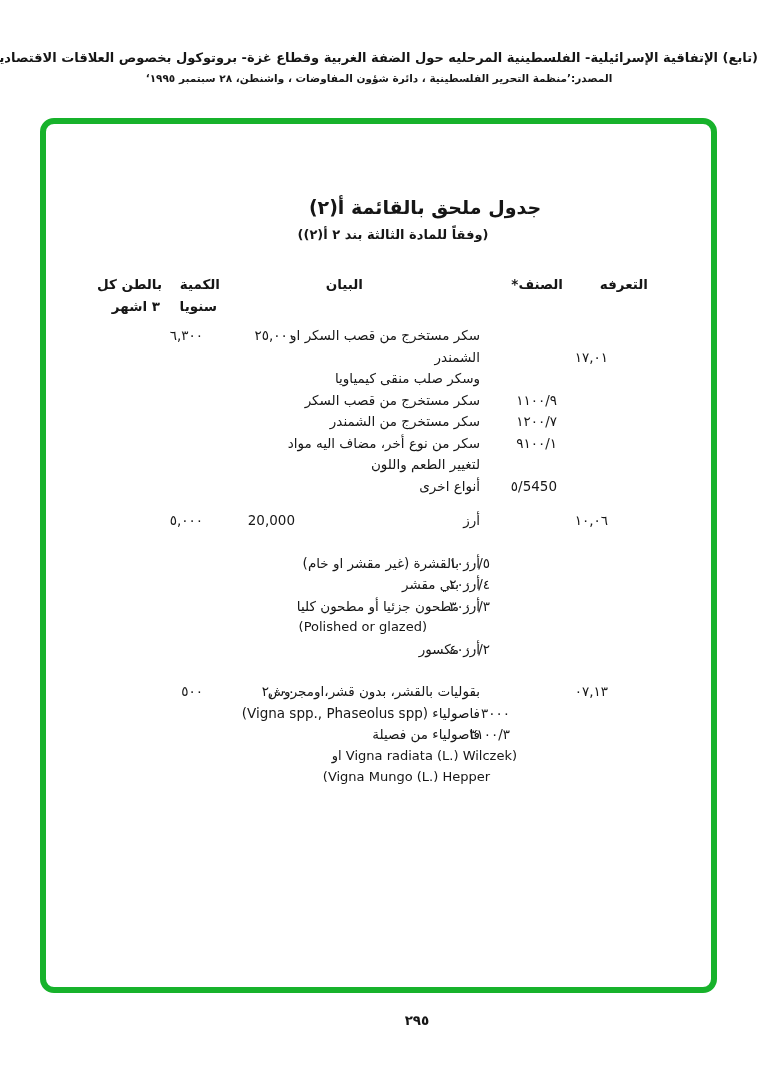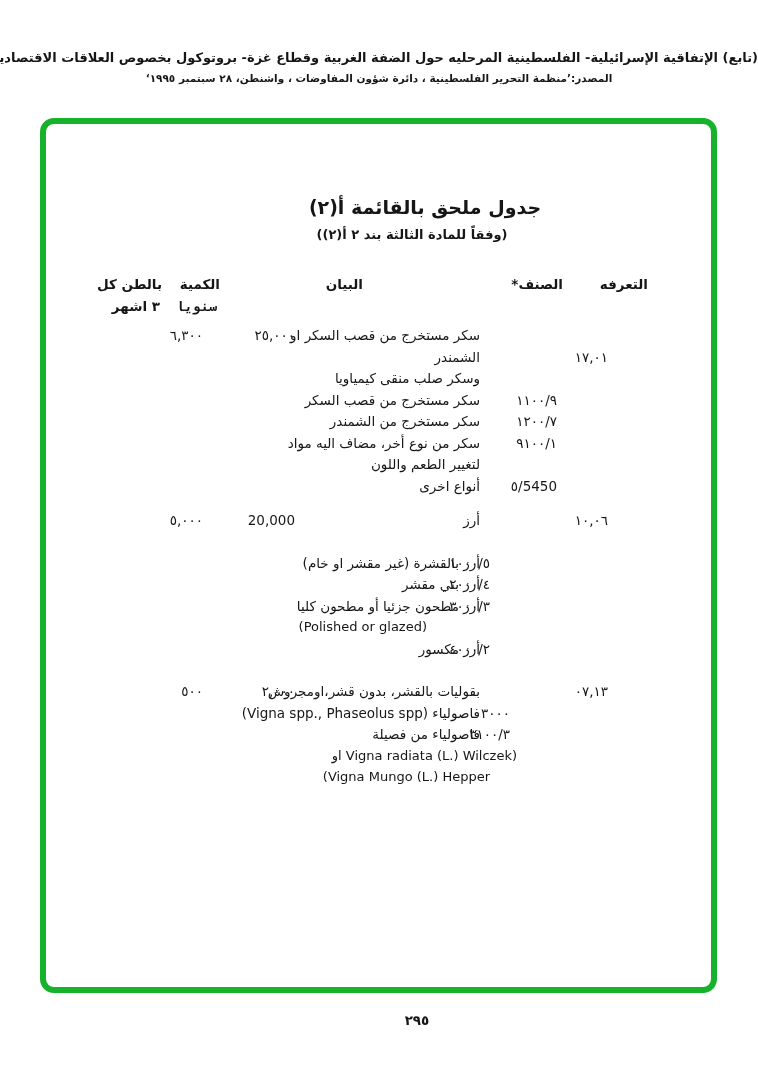--- a/index.html
+++ b/index.html
@@ -17,33 +17,33 @@
   }
   .frame {
     position:absolute; left:40px; top:118px; width:677px; height:875px;
     border:6px solid #17b22b; border-radius:14px; box-sizing:border-box;
   }
   .tbl-title {
     position:absolute; top:196px; left:95px; width:660px; text-align:center;
     direction:rtl; font-weight:bold; font-size:19px; white-space:nowrap;
   }
   .tbl-subtitle {
-    position:absolute; top:227px; left:82px; width:660px; text-align:center;
+    position:absolute; top:227px; left:63px; width:660px; text-align:center;
     direction:rtl; font-weight:bold; font-size:13px; white-space:nowrap;
   }
   .colheads {
     position:absolute; left:50px; top:276px; width:650px; height:46px;
     direction:rtl; font-weight:bold; font-size:13.5px;
   }
   .colheads span {position:absolute; top:0; white-space:nowrap;}
   .ch-tariff {right:52px;}
   .ch-item   {right:137px;}
   .ch-desc   {right:337px;}
   .ch-qty1   {right:480px;}
-  .ch-qty2   {right:483px; top:22px !important;font-family:Liberation Mono, monospace;}
+  .ch-qty2   {right:483px; top:22px !important;}
   .ch-pt1    {right:538px;}
   .ch-pt2    {right:540px; top:22px !important;}
   .rows {
     position:absolute; left:50px; top:327px; width:650px;
     direction:rtl; font-size:13.5px;
   }
   .row {position:relative; height:21.5px;}
   .row.gap-sm {margin-top:13px;}
   .row.gap-md {margin-top:21px;}
   .row span {position:absolute; top:0; white-space:nowrap;}

